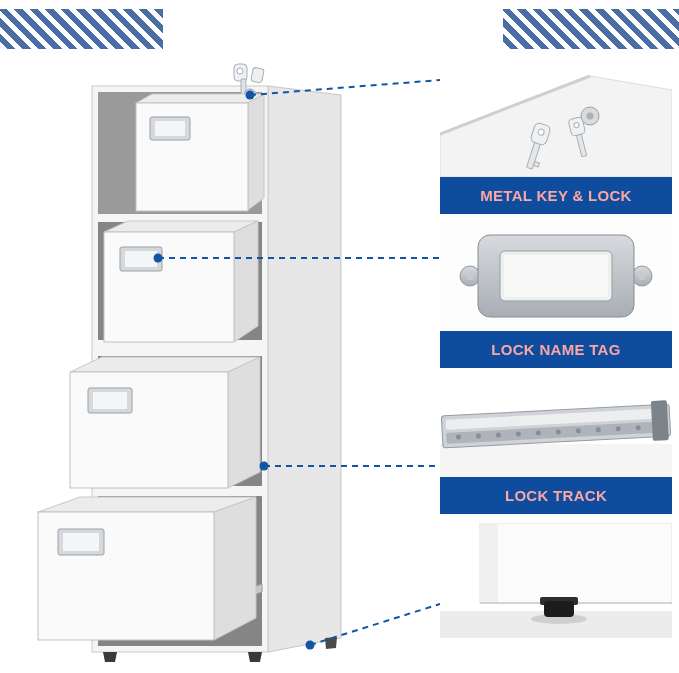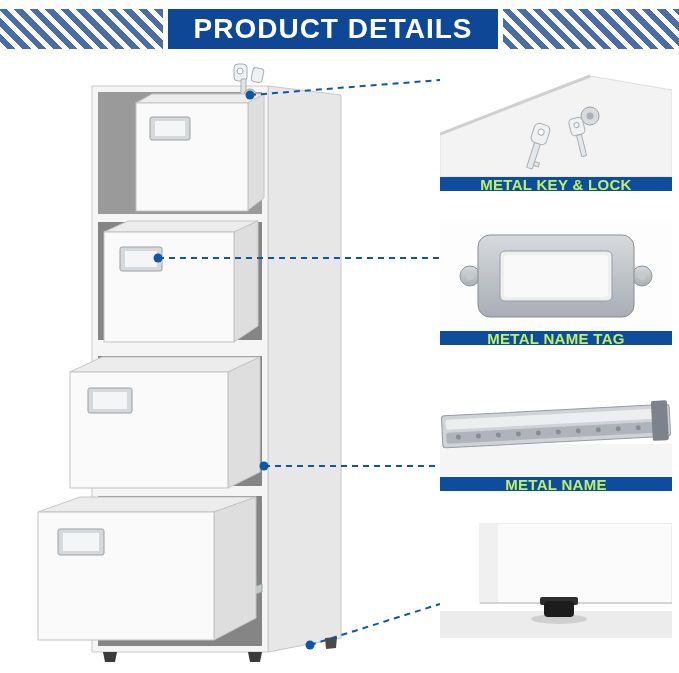--- a/index.html
+++ b/index.html
@@ -18,37 +18,34 @@
     position:absolute;top:9px;left:168px;width:330px;height:40px;
     background:#0d4796;color:#ffffff;display:flex;align-items:center;justify-content:center;
     font-size:28px;font-weight:bold;letter-spacing:1px;white-space:nowrap;
   }
   
   .scene{position:absolute;left:0;top:0;width:679px;height:673px;}
   
   .panel{position:absolute;left:440px;width:232px;}
   .panel .thumb{width:232px;background:#ffffff;display:block;}
   .panel .panel-label{
-    height:14px;background:#0e4d9d;color:#bef264;font-weight:bold;font-size:15px;
+    height:37px;background:#0e4d9d;color:#fca5a5;font-weight:bold;font-size:15px;
     display:flex;align-items:center;justify-content:center;letter-spacing:.3px;white-space:nowrap;
   }
   #panel-1{top:64px;}
   #panel-2{top:221px;}
   #panel-3{top:374px;}
   #panel-4{top:523px;}
 </style>
 </head>
 <body>
 
 <div class="page">
 
   <div class="stripes left"></div>
-  <div class="title-box">
-    <span>PRODUCT DETAILS</span>
-  </div>
   <div class="stripes right"></div>
 
   <svg class="scene" viewBox="0 0 679 673">
 
     <g>
       <polygon points="268,86 341,95 341,638 268,652" fill="#e7e7e7" stroke="#c6c6c6"></polygon>
       <rect x="92" y="86" width="176" height="566" fill="#f5f5f5" stroke="#c9c9c9"></rect>
 
       <rect x="98" y="92" width="164" height="122" fill="#9a9a9a"></rect>
       <rect x="98" y="222" width="164" height="118" fill="#858585"></rect>
@@ -148,21 +145,21 @@
       </defs>
       <rect width="232" height="110" fill="#fdfdfd"></rect>
       <circle cx="30" cy="55" r="10" fill="url(#silver)" stroke="#8f959b"></circle>
       <circle cx="202" cy="55" r="10" fill="url(#silver)" stroke="#8f959b"></circle>
       <circle cx="30" cy="55" r="4" fill="#c6cacd"></circle>
       <circle cx="202" cy="55" r="4" fill="#c6cacd"></circle>
       <rect x="38" y="14" width="156" height="82" rx="12" fill="url(#silver)" stroke="#878d93"></rect>
       <rect x="60" y="30" width="112" height="50" rx="5" fill="#eef0ee" stroke="#979da3"></rect>
       <rect x="64" y="34" width="104" height="42" rx="3" fill="#f8f9f8"></rect>
     </svg>
-    <div class="panel-label">METAL NAME TAG</div>
+    <div class="panel-label">LOCK NAME TAG</div>
   </div>
 
   <div class="panel" id="panel-3">
     <svg class="thumb" width="232" height="103" viewBox="0 0 232 103">
       <rect width="232" height="103" fill="#ffffff"></rect>
       <rect x="0" y="70" width="232" height="33" fill="#f5f5f5"></rect>
       <g transform="rotate(-3 116 52)">
         <rect x="2" y="36" width="228" height="32" rx="3" fill="#cfd3d7" stroke="#959ba1"></rect>
         <rect x="6" y="40" width="220" height="10" rx="2" fill="#eceef0"></rect>
         <rect x="6" y="53" width="220" height="11" rx="2" fill="#aeb4ba"></rect>
@@ -172,21 +169,21 @@
           <circle cx="78" cy="58" r="2.5" fill="#878d94"></circle>
         <circle cx="98" cy="58" r="2.5" fill="#878d94"></circle>
           <circle cx="118" cy="58" r="2.5" fill="#878d94"></circle>
         <circle cx="138" cy="58" r="2.5" fill="#878d94"></circle>
           <circle cx="158" cy="58" r="2.5" fill="#878d94"></circle>
         <circle cx="178" cy="58" r="2.5" fill="#878d94"></circle>
           <circle cx="198" cy="58" r="2.5" fill="#878d94"></circle>
         <rect x="212" y="32" width="16" height="40" rx="2" fill="#7d838a"></rect>
       </g>
     </svg>
-    <div class="panel-label">METAL NAME</div>
+    <div class="panel-label">LOCK TRACK</div>
   </div>
 
   <div class="panel" id="panel-4">
     <svg class="thumb" width="232" height="115" viewBox="0 0 232 115">
       <rect width="232" height="115" fill="#ffffff"></rect>
       <rect x="0" y="88" width="232" height="27" fill="#ececec"></rect>
       <rect x="40" y="0" width="192" height="80" fill="#fbfbfb" stroke="#e0e0e0"></rect>
       <rect x="40" y="0" width="18" height="80" fill="#f0f0f0"></rect>
       <line x1="40" y1="80" x2="232" y2="80" stroke="#d4d4d4" stroke-width="2"></line>
       <ellipse cx="119" cy="96" rx="28" ry="5" fill="rgba(0,0,0,0.12)"></ellipse>

